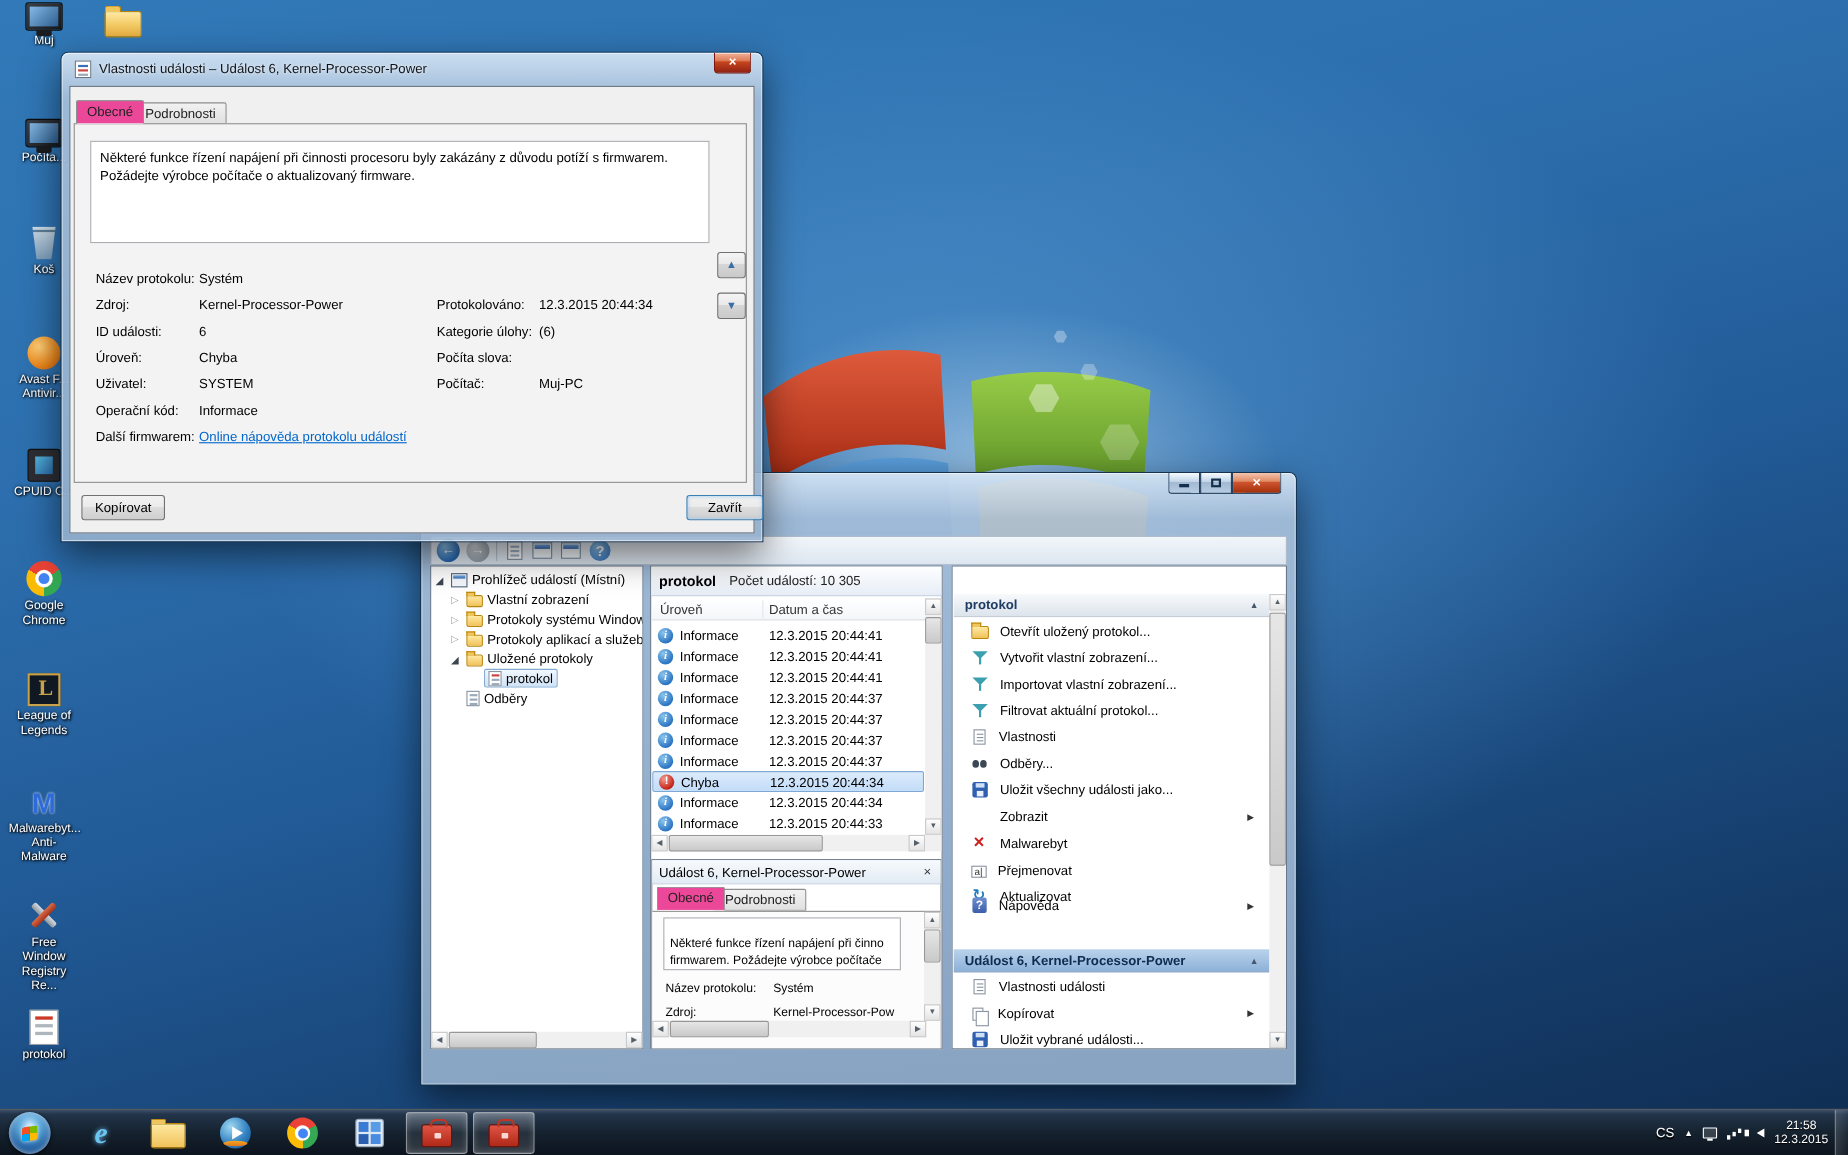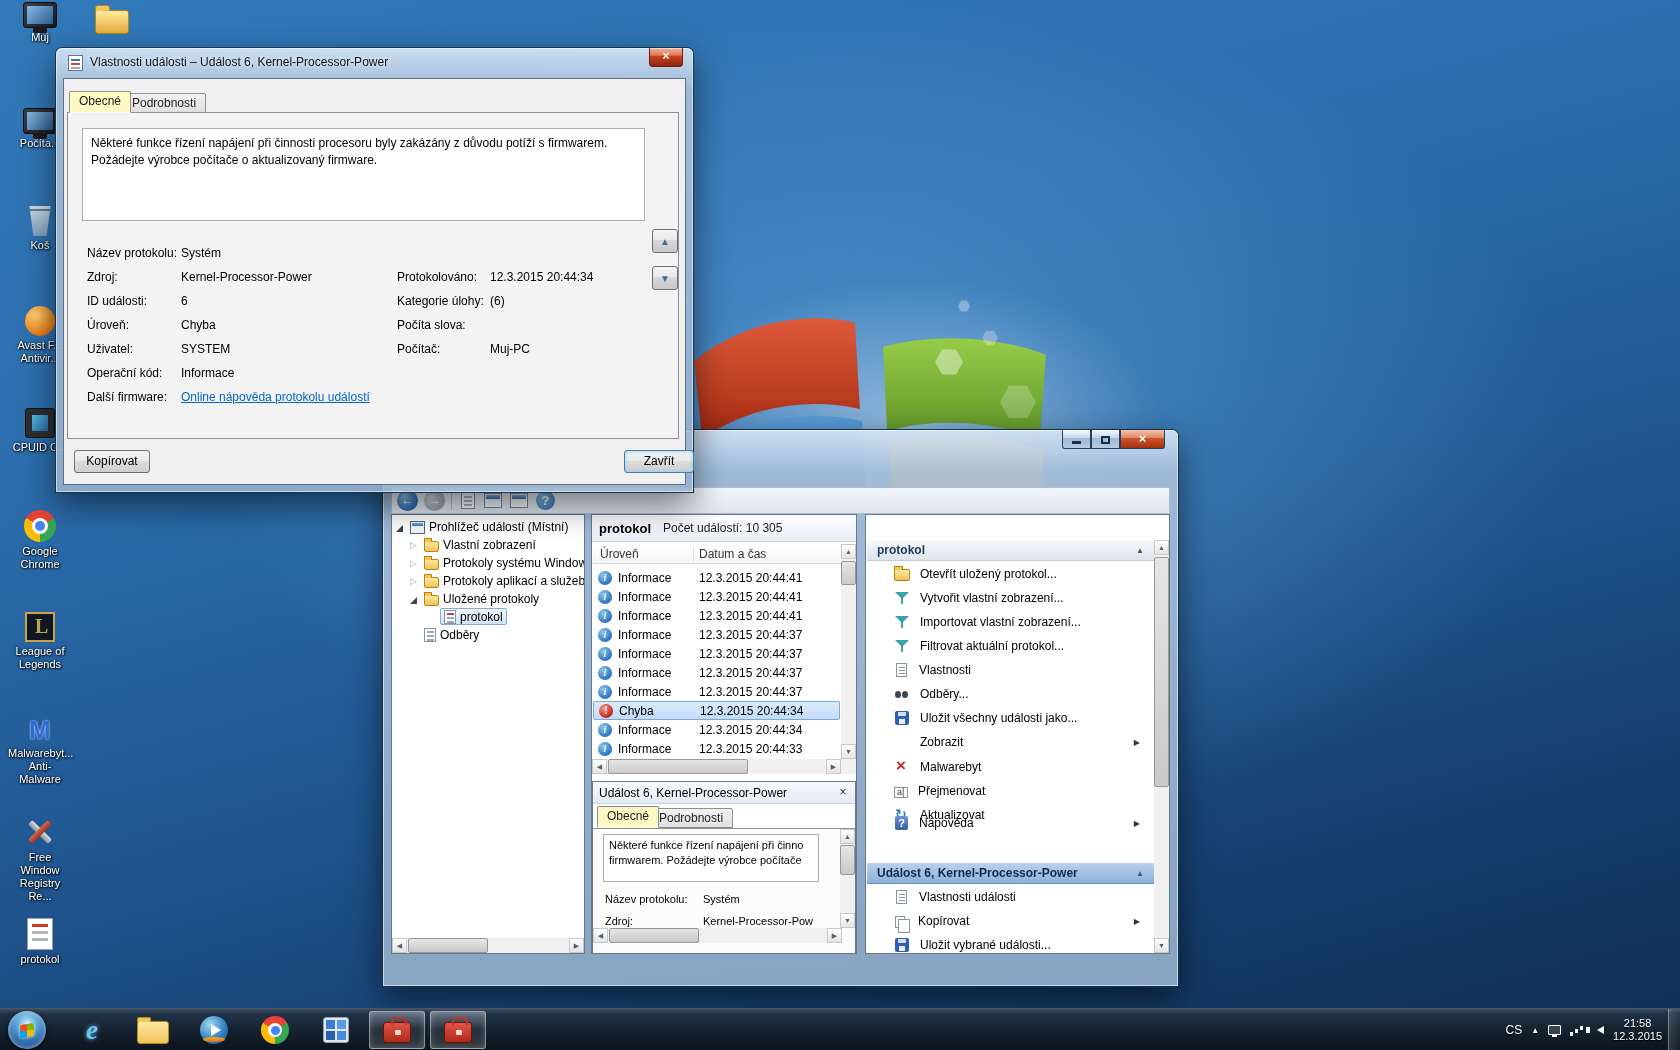--- a/index.html
+++ b/index.html
@@ -116,33 +116,33 @@
   .sb-thumb{position:absolute;background:linear-gradient(180deg,#e6e6e6,#c9c9c9);border:1px solid #979797;border-radius:2px;}
 
   
   #preview{position:absolute;left:0px;top:266px;width:264px;height:173px;border:1px solid #68788a;background:#fff;}
   .pv-title{position:absolute;top:0;left:0;right:0;height:22px;background:linear-gradient(180deg,#f7fafd,#e2ebf4);
     border-bottom:1px solid #c6d2e0;font-size:12px;display:flex;align-items:center;padding:0 6px;white-space:nowrap;}
   .pv-close{position:absolute;right:4px;top:3px;width:16px;height:16px;text-align:center;line-height:15px;font-size:12px;color:#333;}
   .tabstrip{position:absolute;height:22px;font-size:12px;}
   .tab{position:absolute;top:2px;height:20px;padding:2px 9px;background:linear-gradient(180deg,#f2f2f2,#e0e0e0);
     border:1px solid #8e8f8f;border-radius:2px 2px 0 0;color:#222;}
-  .tab.active{background:#fef9c3;top:0;height:22px;z-index:2;border-bottom:1px solid #fcfcfc;}
+  .tab.active{background:#ec4899;top:0;height:22px;z-index:2;border-bottom:1px solid #fcfcfc;}
   .pv-body{position:absolute;left:0;top:46px;right:0;bottom:0;background:#fcfcfc;border-top:1px solid #8e8f8f;font-size:11px;}
-  .pv-desc{position:absolute;left:10px;top:5px;width:216px;height:48px;background:#fff;border:1px solid #abadb3;padding:3px 5px;overflow:hidden;white-space:nowrap;line-height:15px;}
+  .pv-desc{position:absolute;left:10px;top:5px;width:216px;height:48px;background:#fff;border:1px solid #abadb3;padding:16px 5px;overflow:hidden;white-space:nowrap;line-height:15px;}
   .pv-f{position:absolute;font-size:11px;white-space:nowrap;}
 
   
   .actions-hdr{position:absolute;top:0;left:0;right:0;height:24px;display:flex;align-items:center;padding:0 8px;
     font-weight:bold;font-size:13px;background:linear-gradient(180deg,#ffffff,#edf1f6);border-bottom:1px solid #cfd6de;}
   .asec{position:absolute;left:1px;width:287px;height:21px;display:flex;align-items:center;padding:0 10px;font-size:12px;font-weight:bold;
     color:#1e3c64;background:linear-gradient(180deg,#f7f9fb,#dde4ec);border-bottom:1px solid #c5cdd6;}
   .asec .up{margin-left:auto;font-size:8px;color:#44576b;}
   .asec.blue{background:linear-gradient(180deg,#bad2eb,#8db1d8);border-bottom:1px solid #7092ba;color:#0e2b51;}
-  .arow{position:absolute;left:1px;width:287px;height:24px;display:flex;align-items:center;gap:10px;padding-left:27px;font-size:12px;white-space:nowrap;}
+  .arow{position:absolute;left:1px;width:287px;height:24px;display:flex;align-items:center;gap:10px;padding-left:16px;font-size:12px;white-space:nowrap;}
   .arow .subm{position:absolute;right:14px;font-size:8px;color:#333;}
   .aic{width:16px;height:16px;position:relative;flex:0 0 auto;}
   .ic-funnel{position:relative;}
   .ic-funnel::before{content:"";position:absolute;top:2px;left:1px;border-left:7px solid transparent;border-right:7px solid transparent;border-top:7px solid #3a9fae;}
   .ic-funnel::after{content:"";position:absolute;top:8px;left:7px;width:2px;height:6px;background:#3a9fae;}
   .ic-floppy{background:#2f5fb0;border-radius:2px;width:14px;height:14px;position:relative;margin:1px;}
   .ic-floppy::before{content:"";position:absolute;top:1px;left:3px;width:8px;height:4px;background:#cfe0f5;}
   .ic-floppy::after{content:"";position:absolute;bottom:1px;left:4px;width:6px;height:5px;background:#e9eff8;}
   .ic-delx::before{content:"×";position:absolute;left:2px;top:-3px;color:#c22;font:bold 17px "Liberation Sans",sans-serif;}
   .ic-refresh::before{content:"↻";position:absolute;left:1px;top:-1px;color:#1f7fc0;font:bold 14px "DejaVu Sans",sans-serif;}
@@ -601,21 +601,21 @@
     <span class="fv" style="left:426px;top:239px"></span>
 
     <span class="fl" style="left:23px;top:263px">Uživatel:</span>
     <span class="fv" style="left:117px;top:263px">SYSTEM</span>
     <span class="fl" style="left:333px;top:263px">Počítač:</span>
     <span class="fv" style="left:426px;top:263px">Muj-PC</span>
 
     <span class="fl" style="left:23px;top:287px">Operační kód:</span>
     <span class="fv" style="left:117px;top:287px">Informace</span>
 
-    <span class="fl" style="left:23px;top:311px">Další firmware:</span>
+    <span class="fl" style="left:23px;top:311px">Další firmwarem:</span>
     <span class="fv lnk" style="left:117px;top:311px">Online nápověda protokolu událostí</span>
 
     <div class="updn" style="left:588px;top:150px">▲</div>
     <div class="updn" style="left:588px;top:187px">▼</div>
 
     <div class="btn" style="left:10px;top:371px;width:76px">Kopírovat</div>
     <div class="btn default" style="left:540px;top:371px;width:70px">Zavřít</div>
   </div>
 </div>
 

